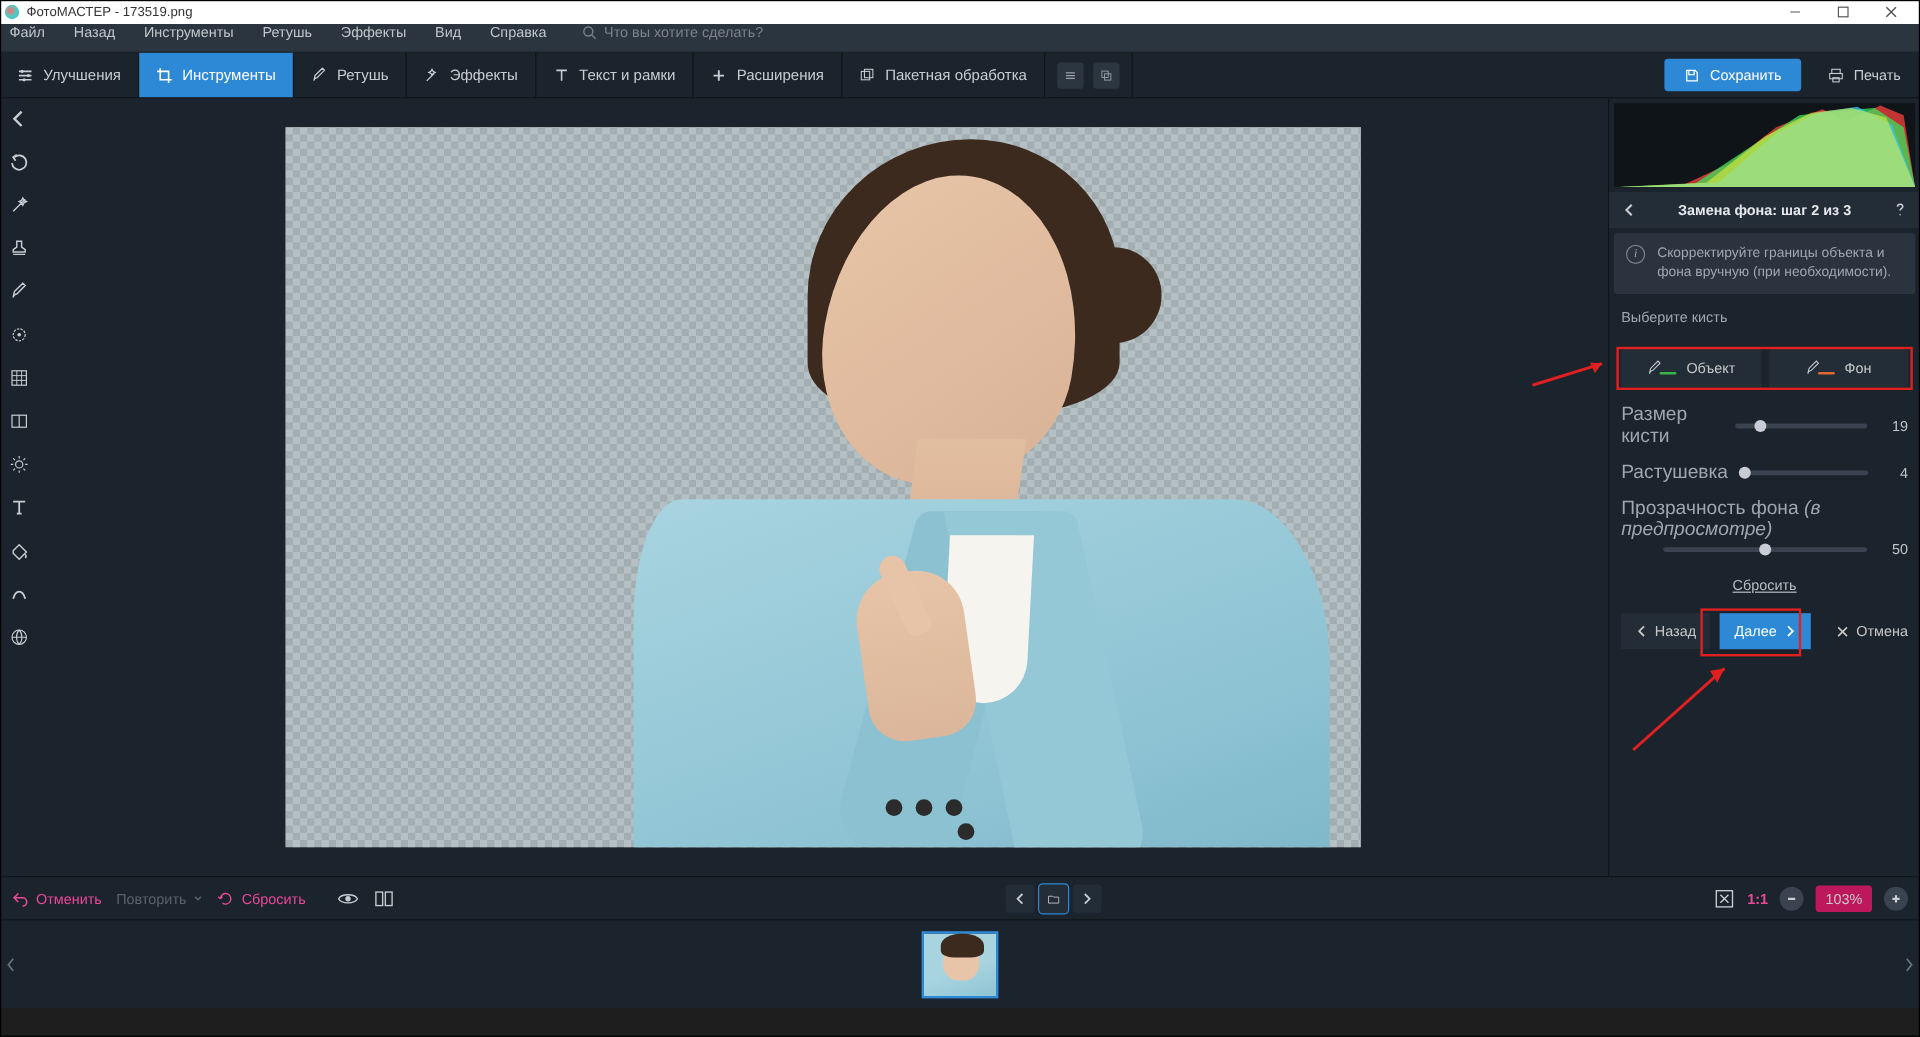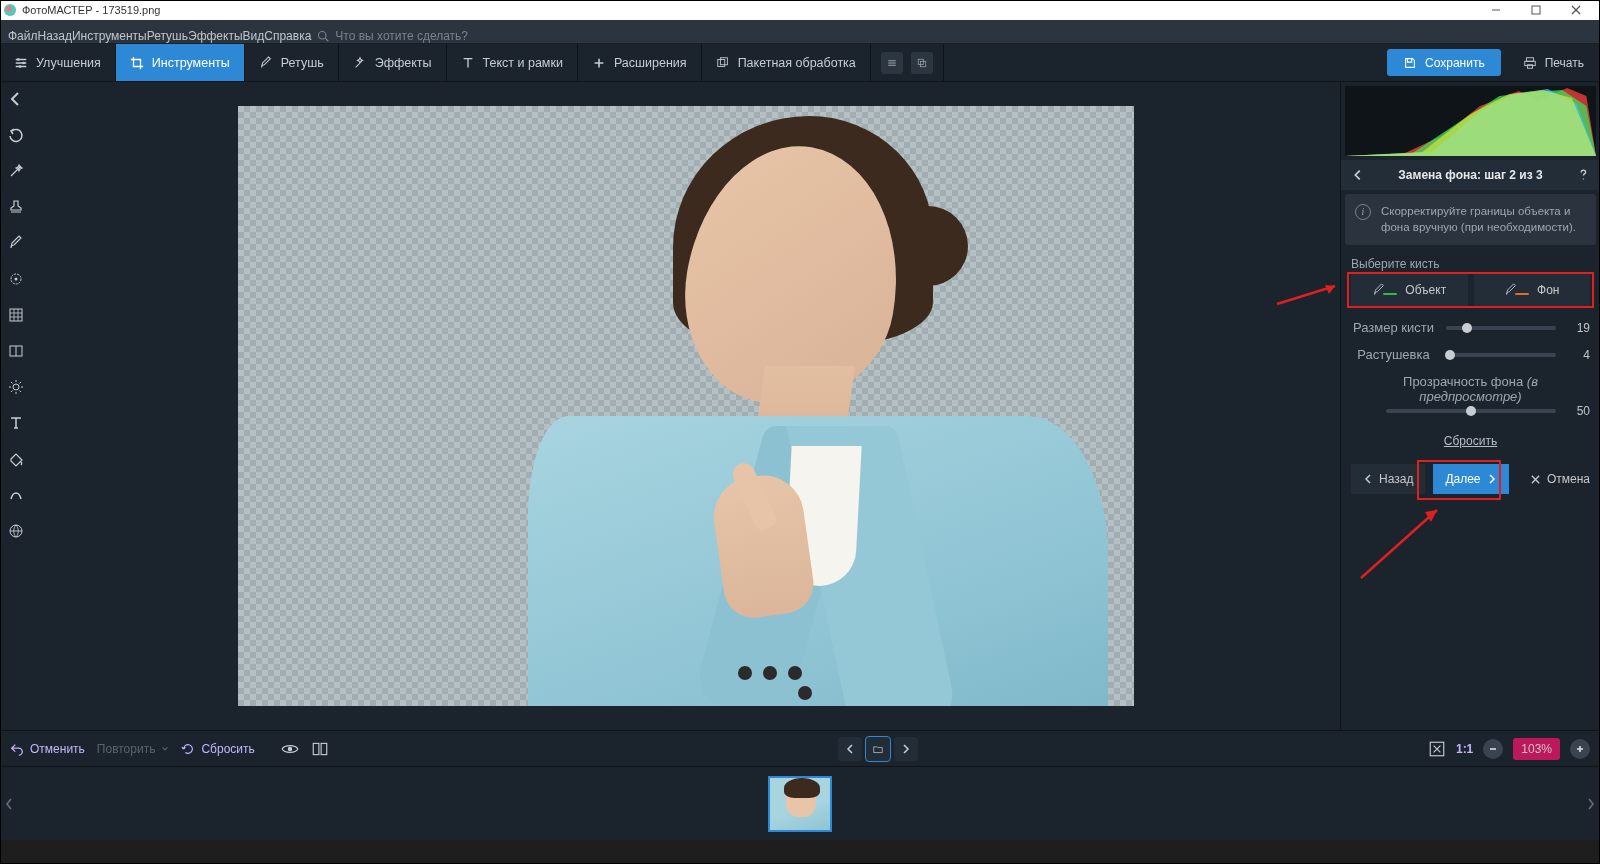--- a/index.html
+++ b/index.html
@@ -6,21 +6,21 @@
   body { background: #1e1e1e; width: 1600px; height: 864px; overflow: hidden; color: #c8c8c8; font-size: 12px; user-select: none; }
 
   
   .titlebar { height: 20px; background: #ffffff; display: flex; align-items: center; padding: 0 4px; color: #333; font-size: 11px; }
   .titlebar .app-icon { width: 12px; height: 12px; border-radius: 50%; background: radial-gradient(circle at 40% 40%, #ff6b6b, #4ecdc4, #45b7d1); margin-right: 6px; }
   .titlebar .spacer { flex: 1; }
   .win-btn { width: 40px; height: 20px; display: flex; align-items: center; justify-content: center; color: #555; }
   .win-btn svg { width: 10px; height: 10px; }
 
   
-  .menubar { height: 24px; background: #2b3540; display: flex; align-items: flex-end; padding: 0 8px; gap: 0; border-bottom: 1px solid #1a1f26; }
+  .menubar { height: 24px; background: #2b3540; display: flex; align-items: flex-start; padding: 0 8px; gap: 24px; border-bottom: 1px solid #1a1f26; }
   .menubar > span { color: #c0c5cb; font-size: 12px; cursor: pointer; }
   .menubar .search-grp { display: flex; align-items: center; gap: 6px; color: #7a828b; margin-left: 6px; }
   .menubar .search-grp svg { width: 12px; height: 12px; }
 
   
   .toolbar { height: 38px; background: #1b232c; display: flex; align-items: stretch; border-bottom: 1px solid #0f1419; }
   .tool-tab { display: flex; align-items: center; gap: 8px; padding: 0 14px; color: #c8cdd3; cursor: pointer; border-right: 1px solid #0f1419; font-size: 12.5px; }
   .tool-tab.active { background: #2d89d6; color: #fff; }
   .tool-tab svg { width: 14px; height: 14px; }
   .tool-ic-group { display: flex; align-items: center; gap: 8px; padding: 0 10px; border-right: 1px solid #0f1419; }
@@ -75,46 +75,46 @@
   .rpanel { width: 260px; background: #1b232c; display: flex; flex-direction: column; border-left: 1px solid #0f1419; }
   .histogram { height: 70px; margin: 4px 4px 0 4px; background: #0f1419; position: relative; overflow: hidden; }
   .histogram svg { position: absolute; inset: 0; width: 100%; height: 100%; }
   .panel-head { height: 30px; display: flex; align-items: center; justify-content: space-between; padding: 0 10px; background: #232d38; margin-top: 4px; }
   .panel-head .chev { width: 14px; height: 14px; color: #c8cdd3; cursor: pointer; }
   .panel-head .ttl { font-weight: 600; color: #e6e9ec; font-size: 12px; }
   .panel-head .qm { color: #c8cdd3; width: 14px; height: 14px; cursor: pointer; }
   .hint { display: flex; gap: 10px; align-items: flex-start; padding: 10px; background: #2a333e; margin: 4px 4px 0 4px; border-radius: 3px; color: #9ea7b1; font-size: 11.5px; line-height: 1.35; }
   .hint .i { width: 16px; height: 16px; flex-shrink: 0; border-radius: 50%; border: 1.5px solid #7a828b; display: flex; align-items: center; justify-content: center; font-style: italic; font-family: Georgia, serif; color: #9ea7b1; font-size: 10px; }
 
-  .section-label { padding: 12px 10px 3px 10px; color: #9ea7b1; font-size: 12px; }
+  .section-label { padding: 12px 10px 20px 10px; color: #9ea7b1; font-size: 12px; }
   .brush-row { display: flex; gap: 6px; padding: 0 10px; position: relative; }
   .brush-btn { flex: 1; height: 32px; background: #232d38; display: flex; align-items: center; justify-content: center; gap: 8px; cursor: pointer; font-size: 12px; }
   .brush-btn .bi { display: flex; align-items: center; }
   .brush-btn .strk { width: 14px; height: 2px; border-radius: 2px; }
   .redbox1 { position: absolute; left: 6px; right: 6px; top: -2px; height: 36px; border: 2.5px solid #e02020; pointer-events: none; }
   .arrow-svg { position: absolute; pointer-events: none; }
 
   .slider-row { display: flex; align-items: center; padding: 6px 10px; gap: 10px; }
-  .slider-row .lbl { flex: 1; color: #9ea7b1; font-size: 13px; text-align: center; }
+  .slider-row .lbl { flex: 1; color: #9ea7b1; font-size: 16px; }
   .slider-row .lbl .it { font-style: italic; }
   .slider { width: 110px; height: 4px; background: #3a4450; border-radius: 2px; position: relative; }
   .slider .knob { position: absolute; width: 10px; height: 10px; background: #c8cdd3; border-radius: 50%; top: -3px; transform: translateX(-50%); }
   .slider-row .val { width: 24px; text-align: right; color: #bfc5cc; font-size: 12px; }
   .reset-link { text-align: center; margin: 10px 0; color: #b6bdc5; text-decoration: underline; cursor: pointer; font-size: 12px; }
 
   .nav-row { display: flex; align-items: center; gap: 8px; padding: 6px 10px; position: relative; }
   .nav-btn { display: flex; align-items: center; justify-content: center; gap: 6px; height: 30px; padding: 0 12px; background: #232d38; cursor: pointer; font-size: 12px; }
   .nav-btn.primary { background: #2d89d6; color: #fff; }
   .nav-btn svg { width: 10px; height: 10px; }
   .cancel-grp { display: flex; align-items: center; gap: 6px; margin-left: auto; cursor: pointer; font-size: 12px; }
   .redbox2 { position: absolute; left: 76px; top: 2px; width: 84px; height: 40px; border: 2.5px solid #e02020; pointer-events: none; }
 
   
   .statusbar { height: 36px; background: #1b232c; display: flex; align-items: center; padding: 0 10px; gap: 12px; border-top: 1px solid #0f1419; }
-  .sb-btn { display: flex; align-items: center; gap: 6px; color: #c4b5fd; cursor: pointer; font-size: 12px; }
+  .sb-btn { display: flex; align-items: center; gap: 6px; color: #ec4899; cursor: pointer; font-size: 12px; }
   .sb-btn.dim { color: #5a636d; }
   .sb-btn .chevs { width: 8px; height: 8px; }
   .sb-sep { flex: 1; }
   .sb-ico { width: 18px; height: 18px; display: flex; align-items: center; justify-content: center; color: #c8cdd3; cursor: pointer; }
   .mini-nav { display: flex; align-items: center; gap: 4px; }
   .mini-btn { width: 24px; height: 24px; background: #232d38; display: flex; align-items: center; justify-content: center; border-radius: 3px; }
   .mini-btn.sel { outline: 1px solid #2d89d6; }
   .mini-btn svg { width: 10px; height: 10px; color: #c8cdd3; }
   .zoom-cluster { display: flex; align-items: center; gap: 10px; }
   .zoom-pct { background: #be185d; padding: 4px 8px; border-radius: 3px; font-size: 12px; }

